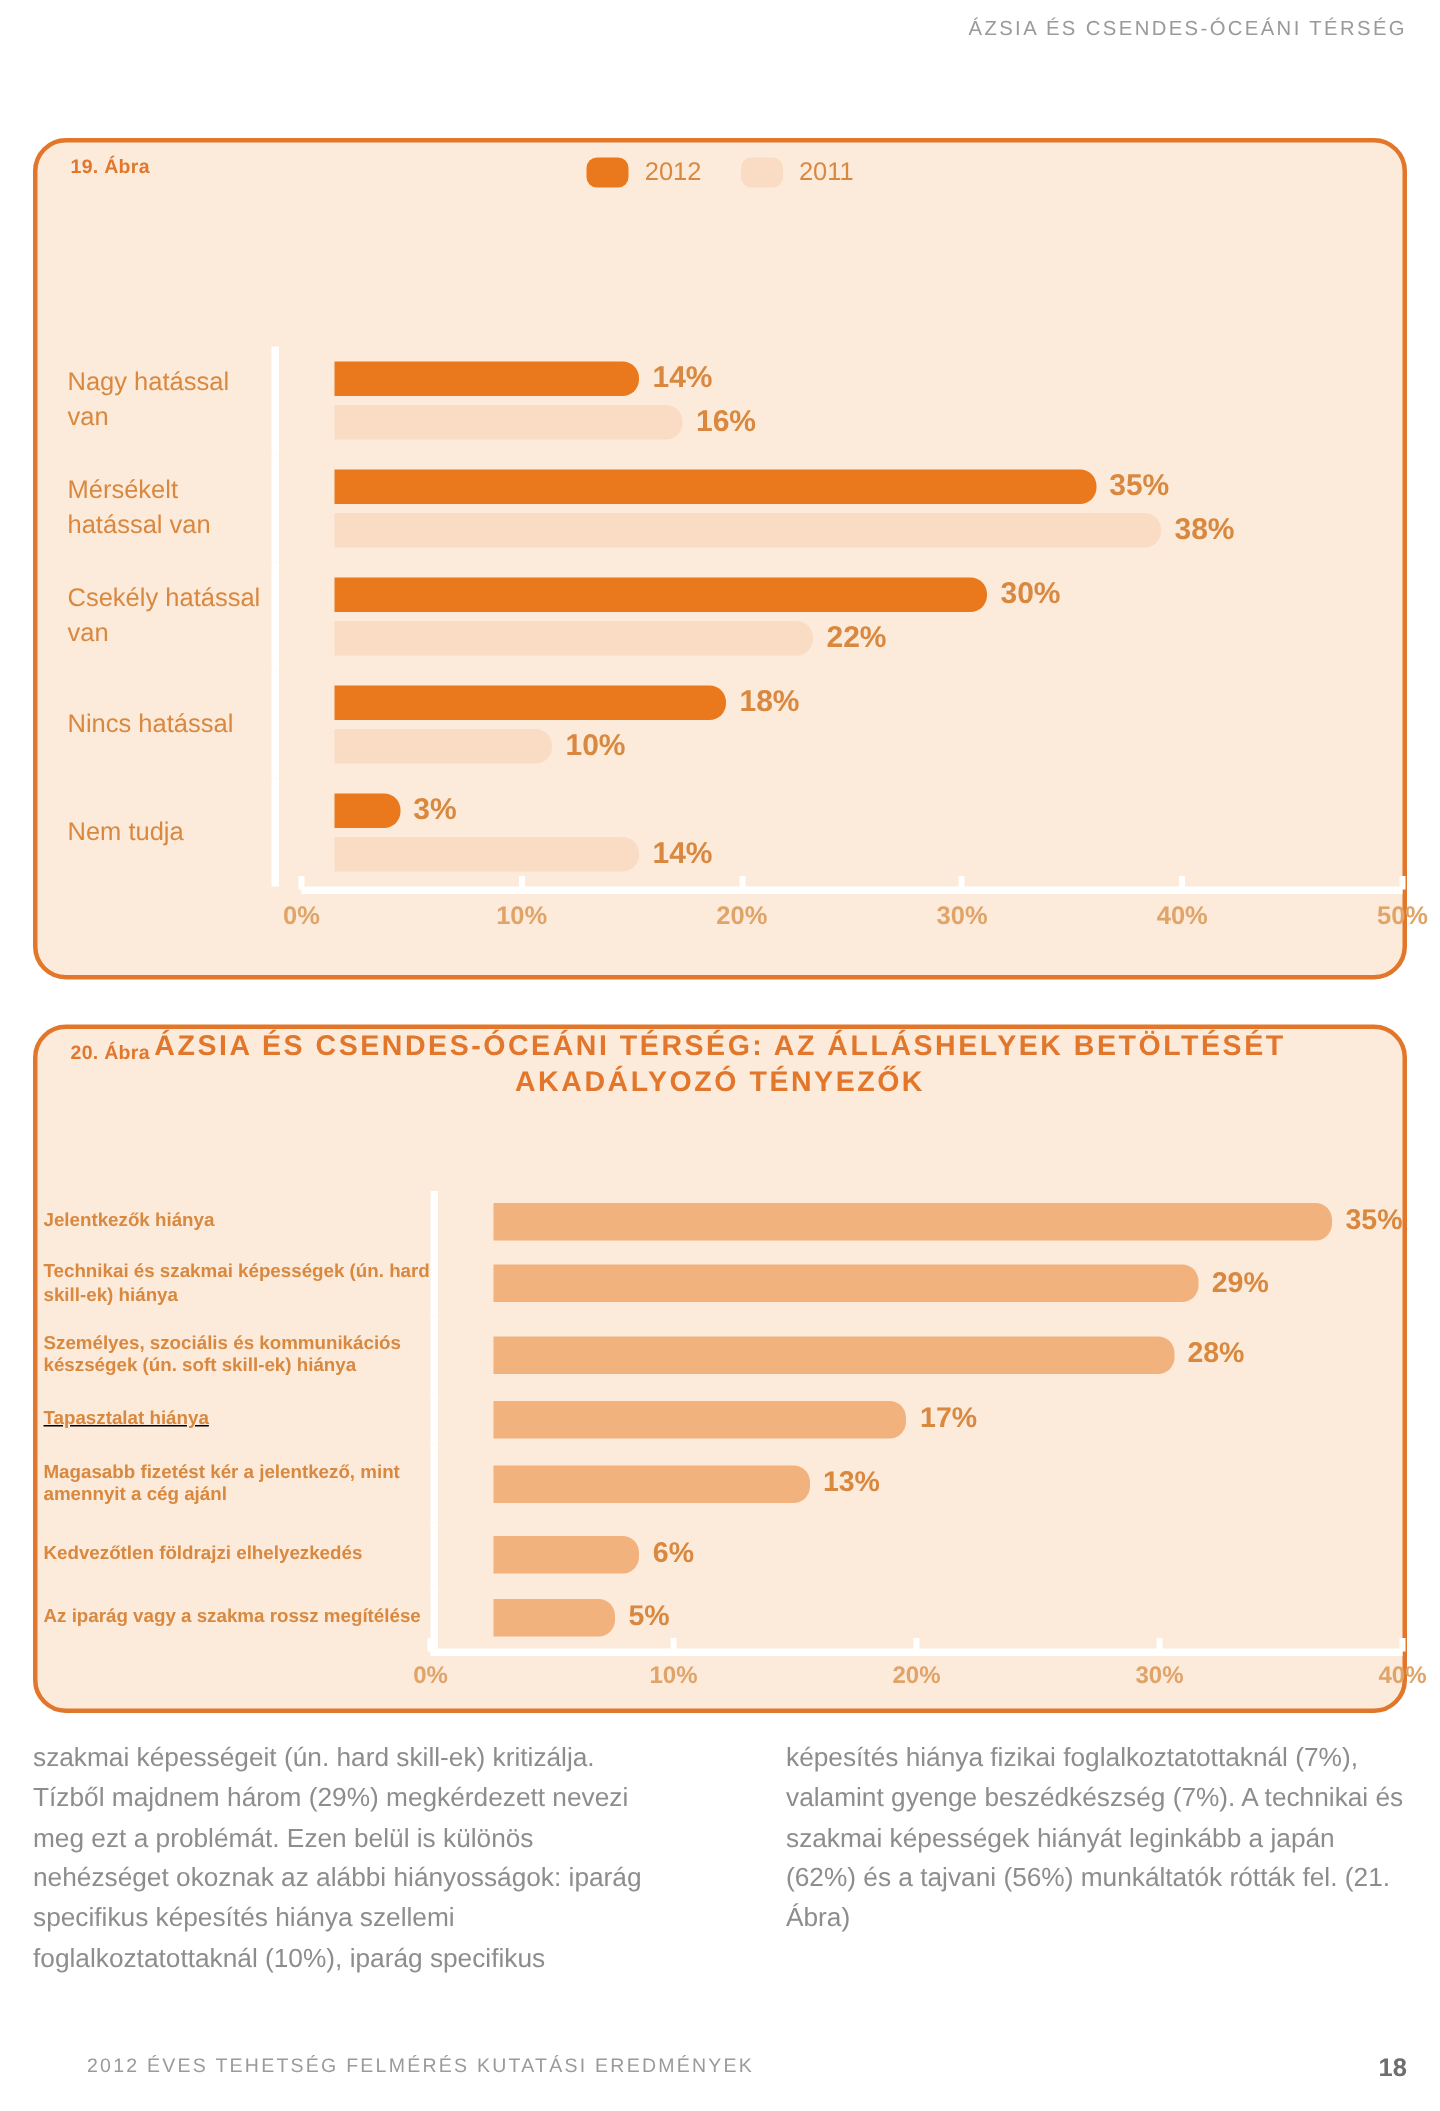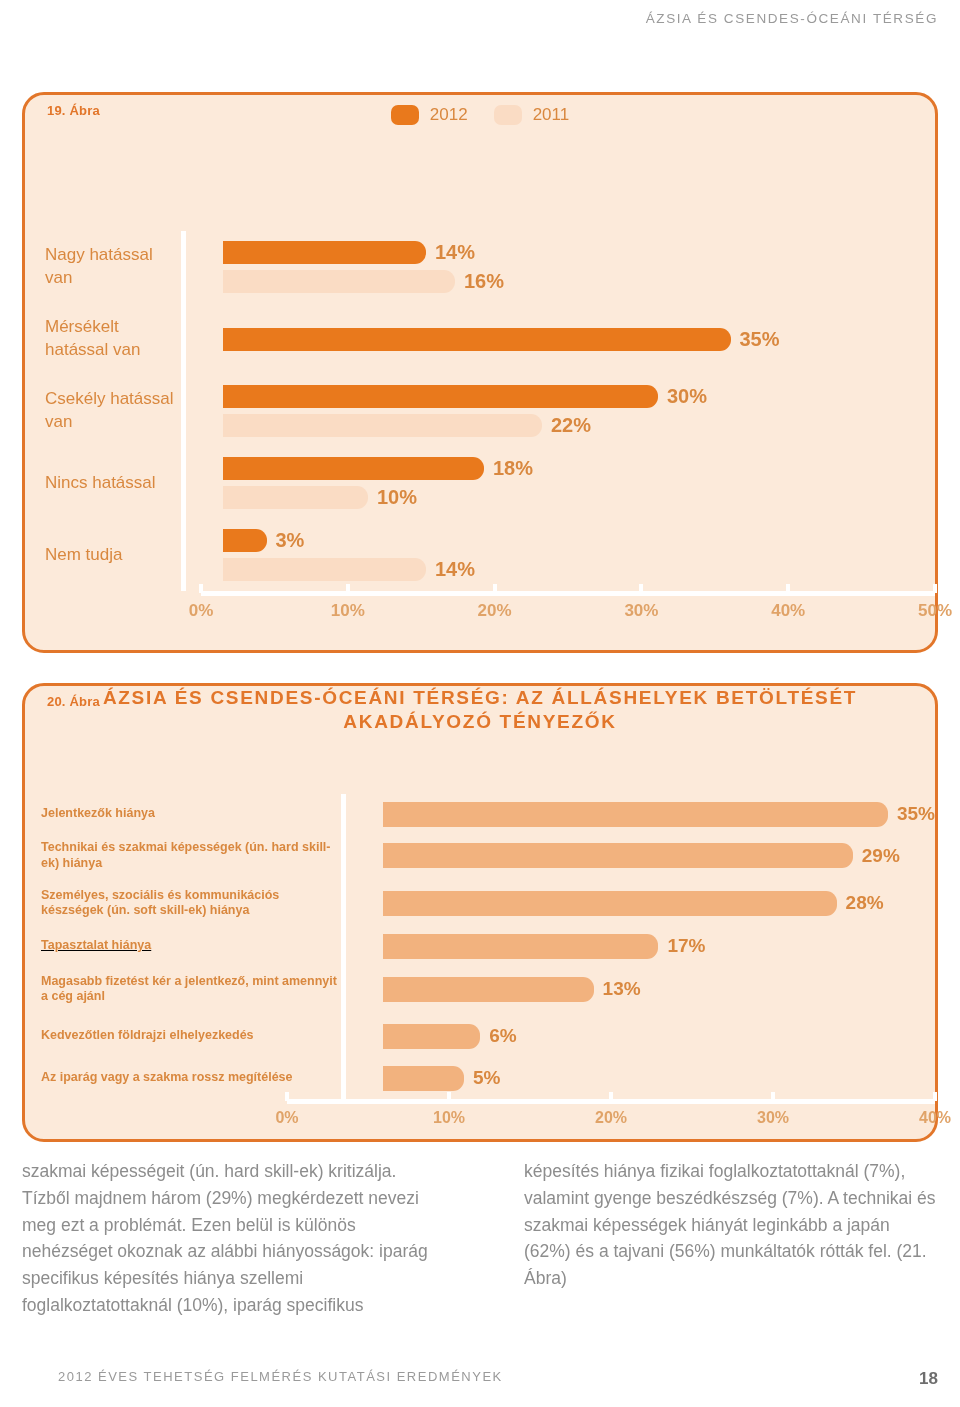--- a/index.html
+++ b/index.html
@@ -112,22 +112,22 @@
   }
   #chart-19 .row { height: 72px; }
   #chart-19 .row-label {
     width: 156px;
     padding-left: 20px;
     font-size: 17px;
     font-weight: 400;
     line-height: 1.35;
   }
   #chart-20 .row-label {
-    width: 316px;
-    padding-left: 16px;
+    width: 262px;
+    padding-left: 4px;
     font-size: 12.5px;
     font-weight: bold;
     line-height: 1.22;
   }
 
   .plot {
     position: relative;
     flex: 1;
     height: 100%;
     border-left: 5px solid #FFFFFF;
@@ -268,20 +268,24 @@
             </div>
           </div>
         </div>
         <div class="row">
           <div class="row-label">Mérsékelt hatással van</div>
           <div class="plot">
             <div class="bars">
               <div class="barline">
                 <div class="bar" style="background: rgb(233, 121, 28); width: 507.5px;"></div>
                 <span class="bar-value">35%</span>
+              </div>
+              <div class="barline">
+                <div class="bar" style="background: rgb(250, 220, 196); width: 551px;"></div>
+                <span class="bar-value">38%</span>
               </div>
             </div>
           </div>
         </div>
         <div class="row">
           <div class="row-label">Csekély hatással van</div>
           <div class="plot">
             <div class="bars">
               <div class="barline">
                 <div class="bar" style="background: rgb(233, 121, 28); width: 435px;"></div>

